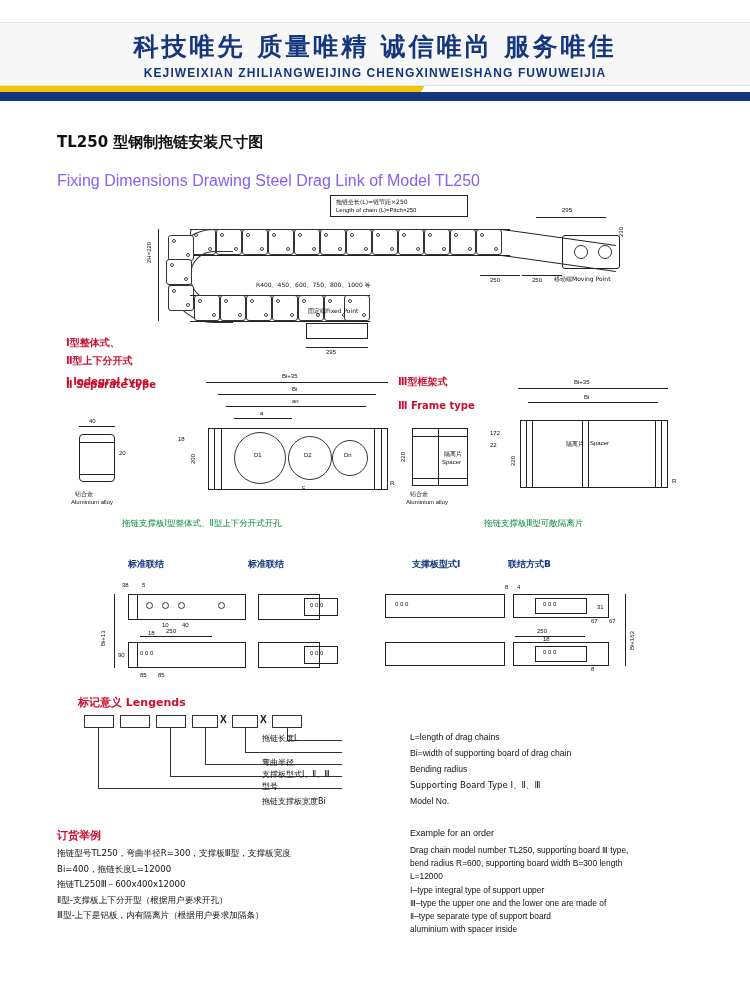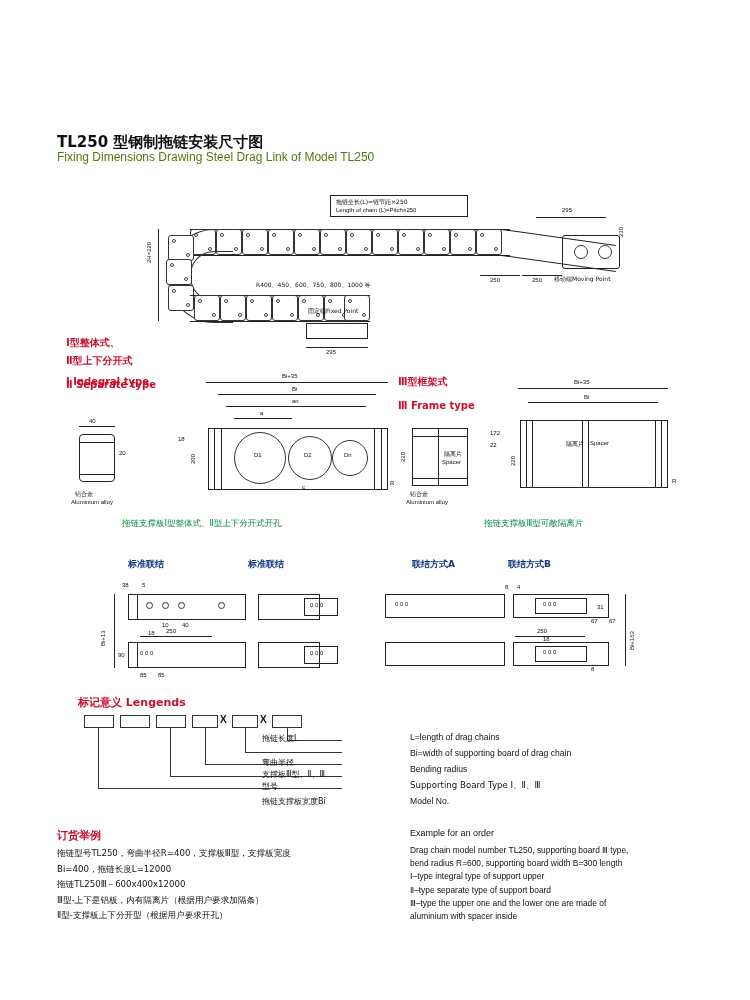--- a/index.html
+++ b/index.html
@@ -49,22 +49,22 @@
     position:absolute;left:0;top:86px;width:120px;height:8px;background:#f5c400;
   }
 
   
   .title-cn{
     position:absolute;left:57px;top:133px;
     font-family:"DejaVu Sans", sans-serif;
     font-size:15px;font-weight:bold;color:#111;
   }
   .title-en{
-    position:absolute;left:57px;top:150px;
-    font-size:12px;color:#4d7c0f;
+    position:absolute;left:57px;top:172px;
+    font-size:16px;color:#8b5cf6;
   }
 
   
   .t{position:absolute;font-size:7px;color:#111;white-space:nowrap;}
   .t6{position:absolute;font-size:6px;color:#111;white-space:nowrap;}
   .red{color:#c8102e;}
   .b{font-weight:bold;}
   .cjk{font-family:"DejaVu Sans", sans-serif;}
 
   
@@ -127,20 +127,28 @@
   
   .footer{
     position:absolute;left:0;top:955px;width:750px;height:45px;
   }
 </style>
 </head>
 <body>
 
 <div class="page">
 
+  <div class="header">
+    <div class="hdr-strip"></div>
+    <div class="hdr-cn cjk">科技唯先  质量唯精  诚信唯尚  服务唯佳</div>
+    <div class="hdr-en">KEJIWEIXIAN ZHILIANGWEIJING CHENGXINWEISHANG FUWUWEIJIA</div>
+    <div class="bar-yellow"></div>
+    <div class="bar-yellow2"></div>
+    <div class="bar-blue"></div>
+  </div>
 
   <div class="title-cn cjk">TL250 型钢制拖链安装尺寸图</div>
   <div class="title-en">Fixing Dimensions Drawing Steel Drag Link of Model TL250</div>
 
   <div class="drw" id="chain-drawing">
 
     <div class="box" style="left:180px;top:0px;width:138px;height:22px;"></div>
     <div class="t6 cjk" style="left:186px;top:3px;">拖链全长(L)=链节距×250</div>
     <div class="t6" style="left:186px;top:12px;">Length of chain (L)=Pitch×250</div>
 
@@ -276,21 +284,21 @@
     <div class="t6" style="left:160px;top:100px;">R</div>
     <div class="t6" style="left:-22px;top:52px;">172</div>
     <div class="t6" style="left:-22px;top:64px;">22</div>
   </div>
 
   <div class="cap" style="left:122px;top:518px;">拖链支撑板Ⅰ型整体式、Ⅱ型上下分开式开孔</div>
   <div class="cap" style="left:484px;top:518px;">拖链支撑板Ⅲ型可敞隔离片</div>
 
   <div class="bluehead" style="left:128px;top:558px;">标准联结</div>
   <div class="bluehead" style="left:248px;top:558px;">标准联结</div>
-  <div class="bluehead" style="left:412px;top:558px;">联结方式A</div>
+  <div class="bluehead" style="left:412px;top:558px;">支撑板型式Ⅰ</div>
   <div class="bluehead" style="left:508px;top:558px;">联结方式B</div>
 
   <div class="drw" style="left:100px;top:580px;width:255px;height:100px;">
 
     <div class="box" style="left:28px;top:14px;width:118px;height:26px;"></div>
     <div class="box" style="left:28px;top:14px;width:10px;height:26px;"></div>
     <div class="dot" style="left:46px;top:22px;width:7px;height:7px;"></div>
     <div class="dot" style="left:62px;top:22px;width:7px;height:7px;"></div>
     <div class="dot" style="left:78px;top:22px;width:7px;height:7px;"></div>
     <div class="dot" style="left:118px;top:22px;width:7px;height:7px;"></div>
@@ -364,46 +372,47 @@
     <div class="lg-vline" style="left:123px;top:13px;height:36px;"></div>
     <div class="lg-line" style="left:123px;top:49px;width:137px;"></div>
     <div class="lg-vline" style="left:88px;top:13px;height:48px;"></div>
     <div class="lg-line" style="left:88px;top:61px;width:172px;"></div>
     <div class="lg-vline" style="left:16px;top:13px;height:60px;"></div>
     <div class="lg-line" style="left:16px;top:73px;width:244px;"></div>
 
     <div class="lg-item cjk" style="left:180px;top:18px;">拖链长度L</div>
     <div class="lg-item cjk" style="left:180px;top:36px;margin-top:45px;">拖链支撑板宽度Bi</div>
     <div class="lg-item cjk" style="left:180px;top:42px;">弯曲半径</div>
-    <div class="lg-item cjk" style="left:180px;top:54px;">支撑板Ⅲ型、Ⅱ、Ⅲ</div>
+    <div class="lg-item cjk" style="left:180px;top:54px;">支撑板型式Ⅰ、Ⅱ、Ⅲ</div>
     <div class="lg-item cjk" style="left:180px;top:66px;">型号</div>
   </div>
 
   <div class="t" style="left:410px;top:732px;font-size:8.6px;">L=length of drag chains</div>
   <div class="t" style="left:410px;top:748px;font-size:8.6px;">Bi=width of supporting board of drag chain</div>
   <div class="t" style="left:410px;top:764px;font-size:8.6px;">Bending radius</div>
   <div class="t cjk" style="left:410px;top:780px;font-size:8.6px;">Supporting Board Type Ⅰ、Ⅱ、Ⅲ</div>
   <div class="t" style="left:410px;top:796px;font-size:8.6px;">Model No.</div>
 
   <div class="order-cn-title">订货举例</div>
   <div class="order-cn">
-    <div>拖链型号TL250，弯曲半径R=400，支撑板Ⅲ型，支撑板宽度</div>
+    <div>拖链型号TL250，弯曲半径R=300，支撑板Ⅲ型，支撑板宽度</div>
     <div>Bi=400，拖链长度L=12000</div>
     <div>拖链TL250Ⅲ－600x400x12000</div>
+    <div>Ⅱ型-支撑板上下分开型（根据用户要求开孔）</div>
     <div>Ⅲ型-上下是铝板，内有隔离片（根据用户要求加隔条）</div>
-    <div>Ⅱ型-支撑板上下分开型（根据用户要求开孔）</div>
   </div>
 
   <div class="order-en-title">Example for an order</div>
   <div class="order-en">
     <div>Drag chain model number TL250, supporting board Ⅲ type,</div>
     <div>bend radius R=600, supporting board width B=300 length</div>
+    <div>L=12000</div>
     <div>Ⅰ–type integral type of support upper</div>
+    <div>Ⅲ–type the upper one and the lower one are made of</div>
     <div>Ⅱ–type separate type of support board</div>
-    <div>Ⅲ–type the upper one and the lower one are made of</div>
     <div>aluminium with spacer inside</div>
   </div>
 
   <div class="footer">
     
     
     
   </div>
 
 </div>

